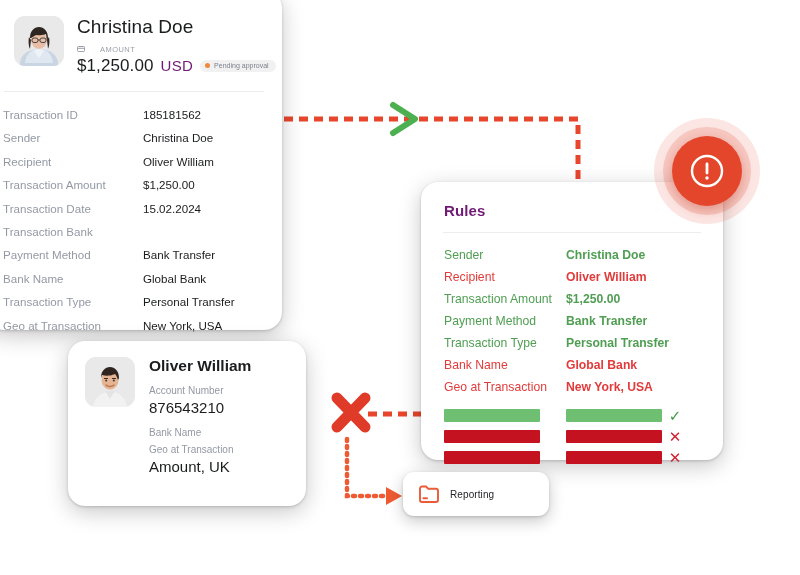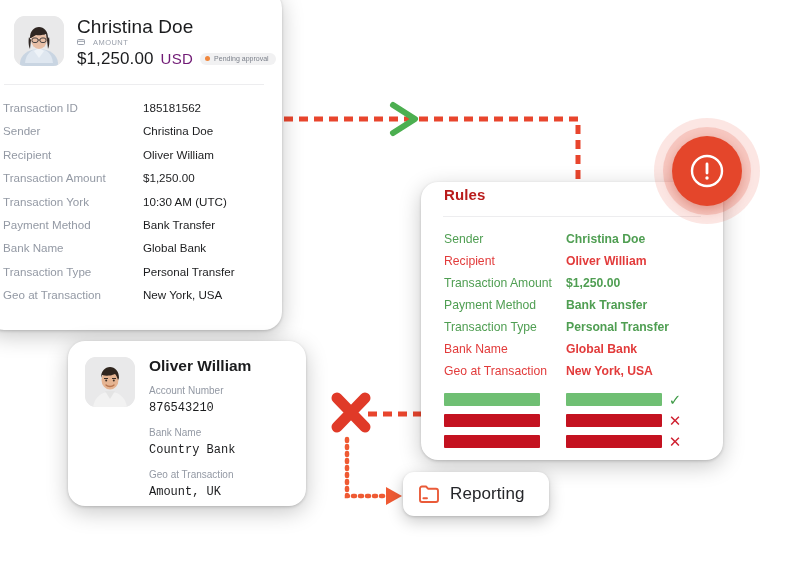--- a/index.html
+++ b/index.html
@@ -20,21 +20,21 @@
   
   #txn-card{left:-14px;top:-10px;width:296px;height:340px;border-radius:18px;}
   .txn-head{display:flex;align-items:flex-start;gap:13px;padding:26px 18px 0 28px;}
   .avatar{
     width:50px;height:50px;border-radius:11px;flex:none;overflow:hidden;
     background:#e9e9ea;position:relative;
   }
   .txn-head-info{padding-top:1px;min-width:0;}
   .person-name{font-size:19px;color:#1b1c1e;letter-spacing:.1px;line-height:1.1;}
   .amount-label{
-    display:flex;align-items:center;gap:8px;margin-top:0;
+    display:flex;align-items:center;gap:15px;margin-top:7px;
     font-size:7.5px;color:#9aa0ab;letter-spacing:.45px;
   }
   .amount-row{display:flex;align-items:center;gap:7px;margin-top:2px;}
   .amount-val{font-size:17px;color:#1b1c1e;letter-spacing:.1px;}
   .amount-cur{font-size:15px;color:#701a75;letter-spacing:.3px;}
   .badge{
     display:inline-flex;align-items:center;gap:4px;background:#f1f1f2;
     border-radius:9px;padding:2.5px 7px 2.5px 5px;font-size:7px;color:#7c818b;white-space:nowrap;
   }
   .badge-dot{width:5px;height:5px;border-radius:50%;background:#f0873e;flex:none;}
@@ -42,25 +42,25 @@
   .rows{padding:11px 16px 0 17px;}
   .row{display:flex;align-items:center;font-size:11.6px;line-height:23.4px;}
   .row .k{width:140px;flex:none;color:#9399a4;}
   .row .v{color:#1b1c1e;}
 
   
   #oliver-card{left:68px;top:341px;width:238px;height:165px;border-radius:17px;}
   .ol-body{display:flex;gap:14px;padding:16px 16px 0 17px;}
   .ol-name{font-size:15.5px;color:#1b1c1e;font-weight:bold;line-height:1.1;margin-bottom:8px;}
   .ol-k{font-size:10px;color:#9399a4;line-height:17px;}
-  .ol-v{font-size:12px;color:#1b1c1e;line-height:18px;margin-bottom:7px;font-family:Liberation Mono, monospace;}
+  .ol-v{font-size:15px;color:#1b1c1e;line-height:18px;margin-bottom:7px;}
 
   
   #rules-card{left:421px;top:182px;width:302px;height:278px;border-radius:17px;}
-  .rules-title{font-size:15px;font-weight:bold;color:#b91c1c;padding:4px 0 0 23px;letter-spacing:.1px;}
+  .rules-title{font-size:15px;font-weight:bold;color:#701a75;padding:20px 0 0 23px;letter-spacing:.1px;}
   .rules-div{height:1px;background:#ededef;margin:13px 22px 0 22px;}
   .rules-rows{padding:11px 22px 0 23px;}
   .rrow{display:flex;align-items:baseline;font-size:12.2px;line-height:22px;}
   .rrow .k{width:122px;flex:none;}
   .rrow .v{font-weight:bold;}
   .ok{color:#4f9e52;} .bad{color:#e23b3b;}
   .barline{display:flex;align-items:center;gap:0;margin-top:4px;height:17px;}
   .bar{height:13px;border-radius:1px;}
   .bar.a{width:96px;margin-right:26px;}
   .bar.b{width:96px;}
@@ -79,21 +79,21 @@
     background:#e4462b;display:flex;align-items:center;justify-content:center;
     box-shadow:0 4px 12px rgba(180,50,25,.35);
   }
 
   
   #reporting{
     position:absolute;left:403px;top:472px;width:132px;height:44px;
     background:#fff;border-radius:11px;display:flex;align-items:center;gap:9px;
     padding-left:14px;box-shadow:0 5px 16px rgba(0,0,0,.22),0 1px 3px rgba(0,0,0,.16);
   }
-  .rep-label{font-size:17px;color:#25262a;letter-spacing:.1px;}
+  .rep-label{font-size:10px;color:#25262a;letter-spacing:.1px;}
 
   svg.ovl{position:absolute;left:0;top:0;width:800px;height:575px;overflow:visible;}
 </style>
 </head>
 <body>
 
 <div class="stage">
 
   <svg class="ovl">
 
@@ -160,22 +160,25 @@
         </div>
         <div class="row">
           <span class="k">Recipient</span>
           <span class="v">Oliver William</span>
         </div>
         <div class="row">
           <span class="k">Transaction Amount</span>
           <span class="v">$1,250.00</span>
         </div>
         <div class="row">
-          <span class="k">Transaction York</span>
-          <span class="v">10:30 AM (UTC)</span>
+          <span class="k">Transaction Date</span>
+          <span class="v">15.02.2024</span>
+        </div>
+        <div class="row">
+          <span class="k">Transaction Bank</span>
         </div>
         <div class="row">
           <span class="k">Payment Method</span>
           <span class="v">Bank Transfer</span>
         </div>
         <div class="row">
           <span class="k">Bank Name</span>
           <span class="v">Global Bank</span>
         </div>
         <div class="row">
@@ -206,21 +209,20 @@
       </div>
       <div style="min-width:0;">
         <div class="ol-name">Oliver William</div>
         <div id="ol-fields">
             <div>
               <div class="ol-k">Account Number</div>
               <div class="ol-v">876543210</div>
             </div>
             <div>
               <div class="ol-k">Bank Name</div>
-              <div class="ol-v">Country Bank</div>
             </div>
             <div>
               <div class="ol-k">Geo at Transaction</div>
               <div class="ol-v">Amount, UK</div>
             </div>
           </div>
       </div>
     </div>
   </div>
 

